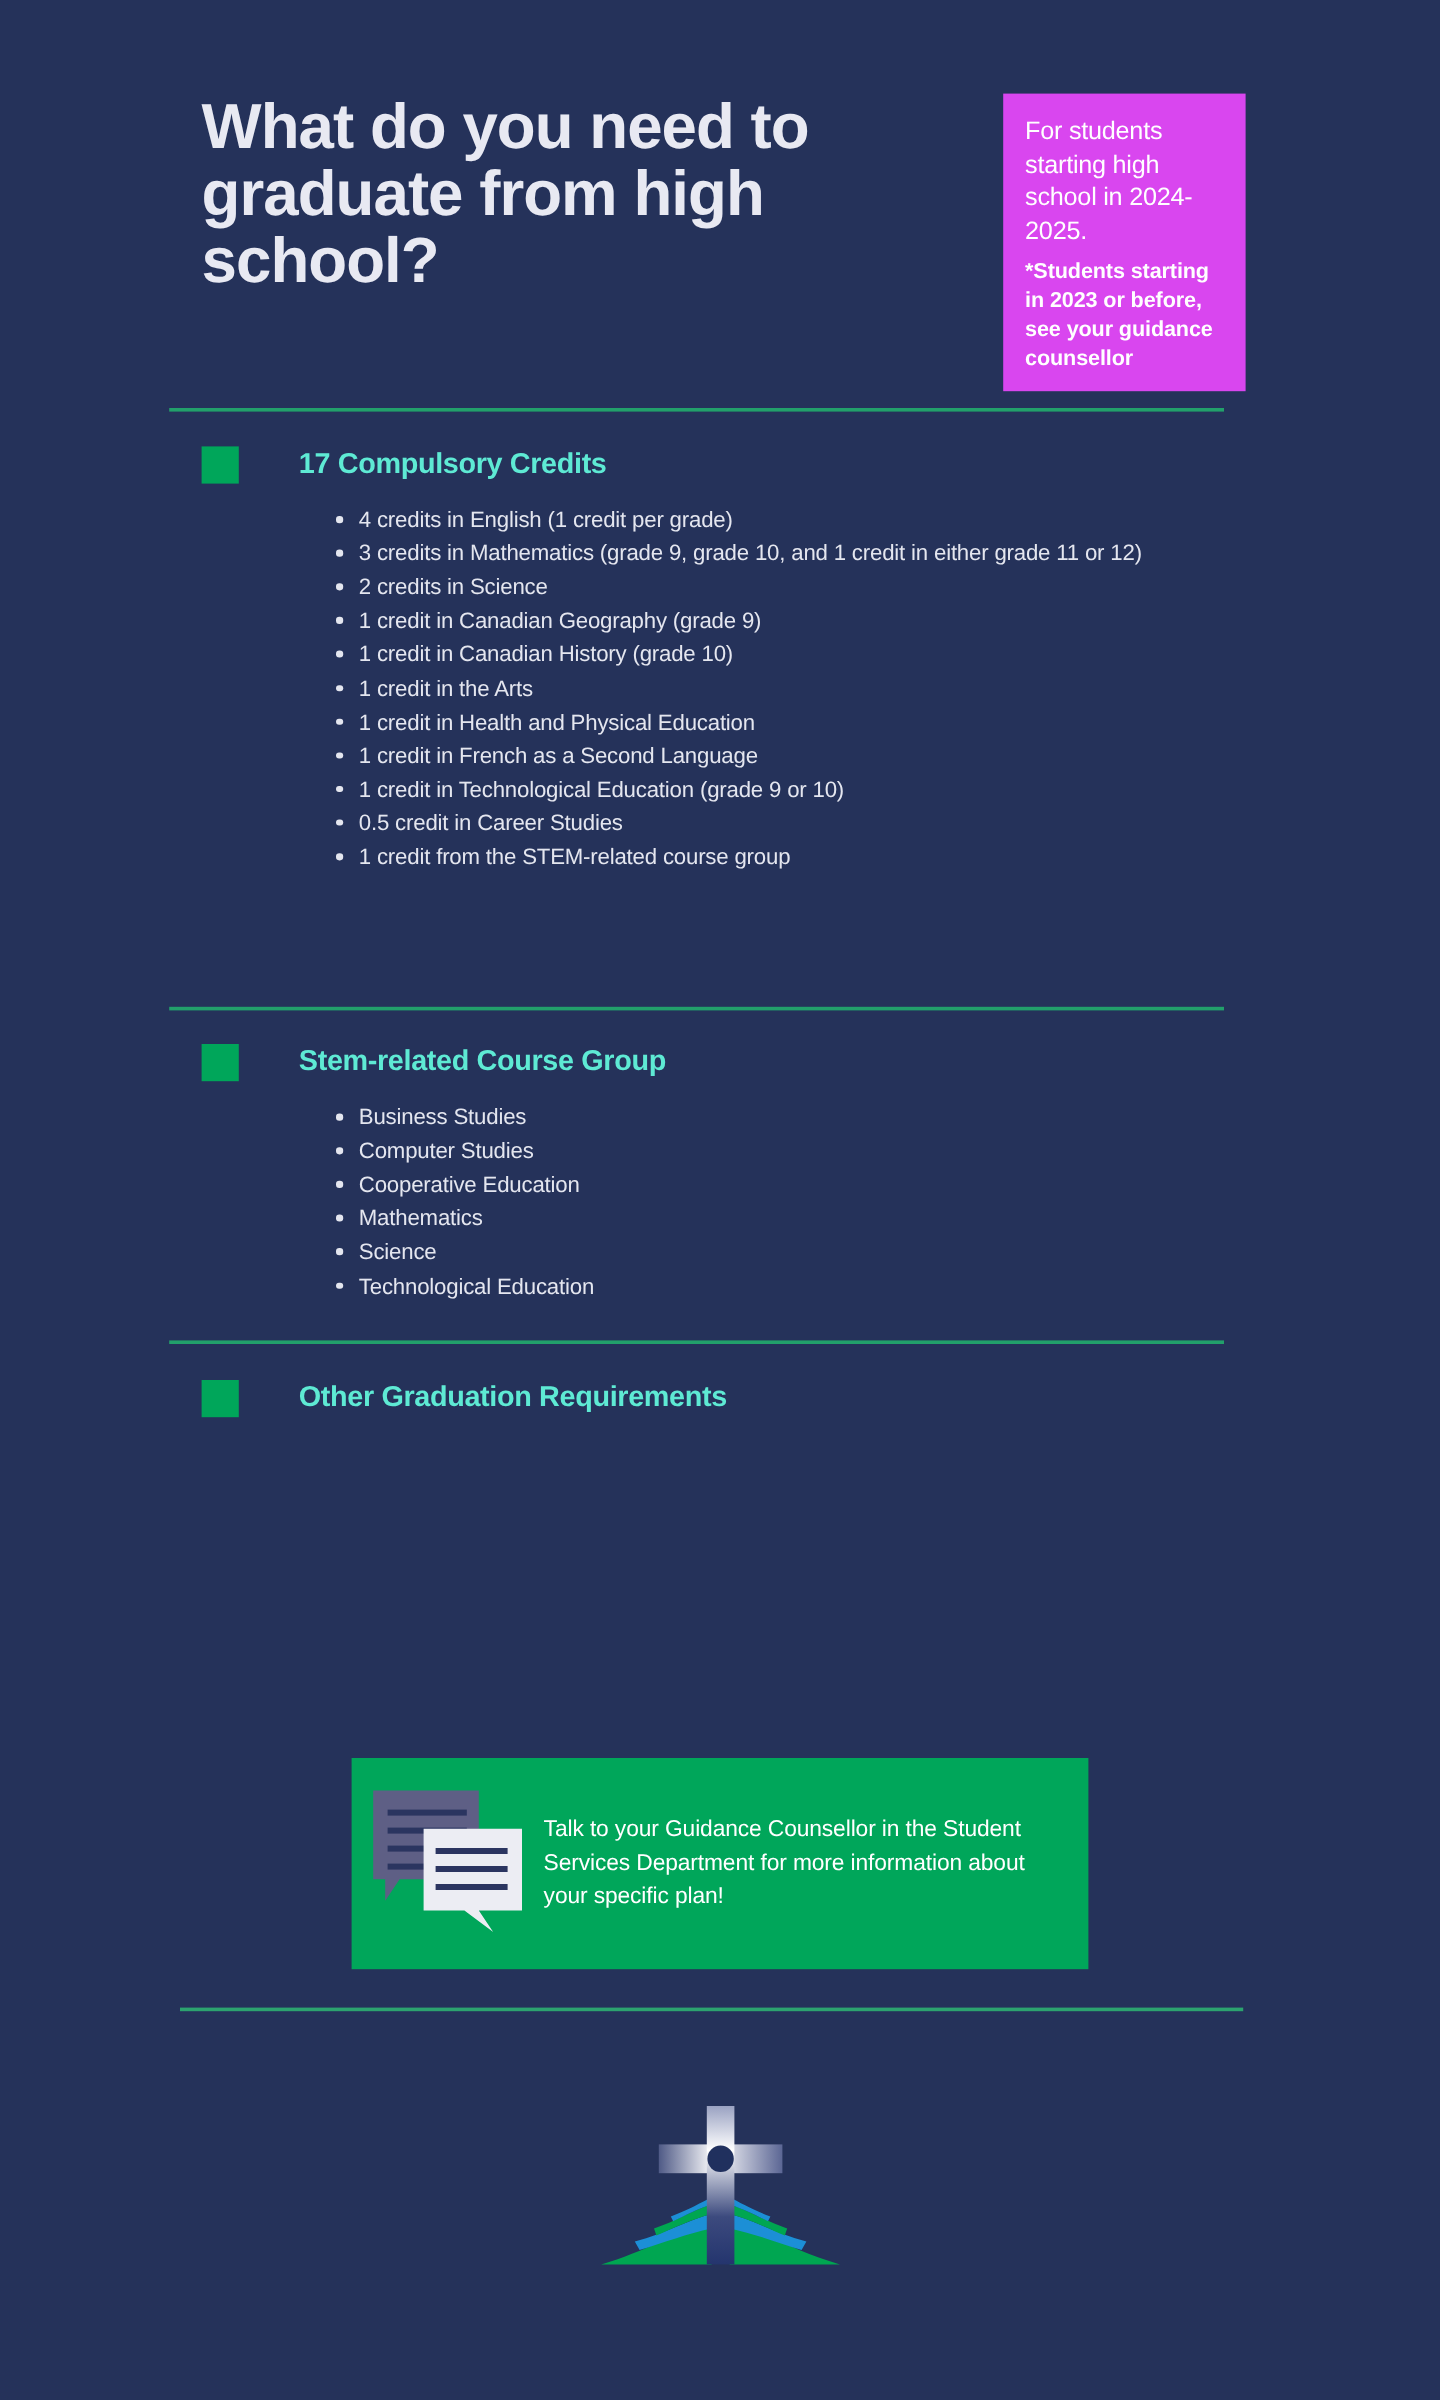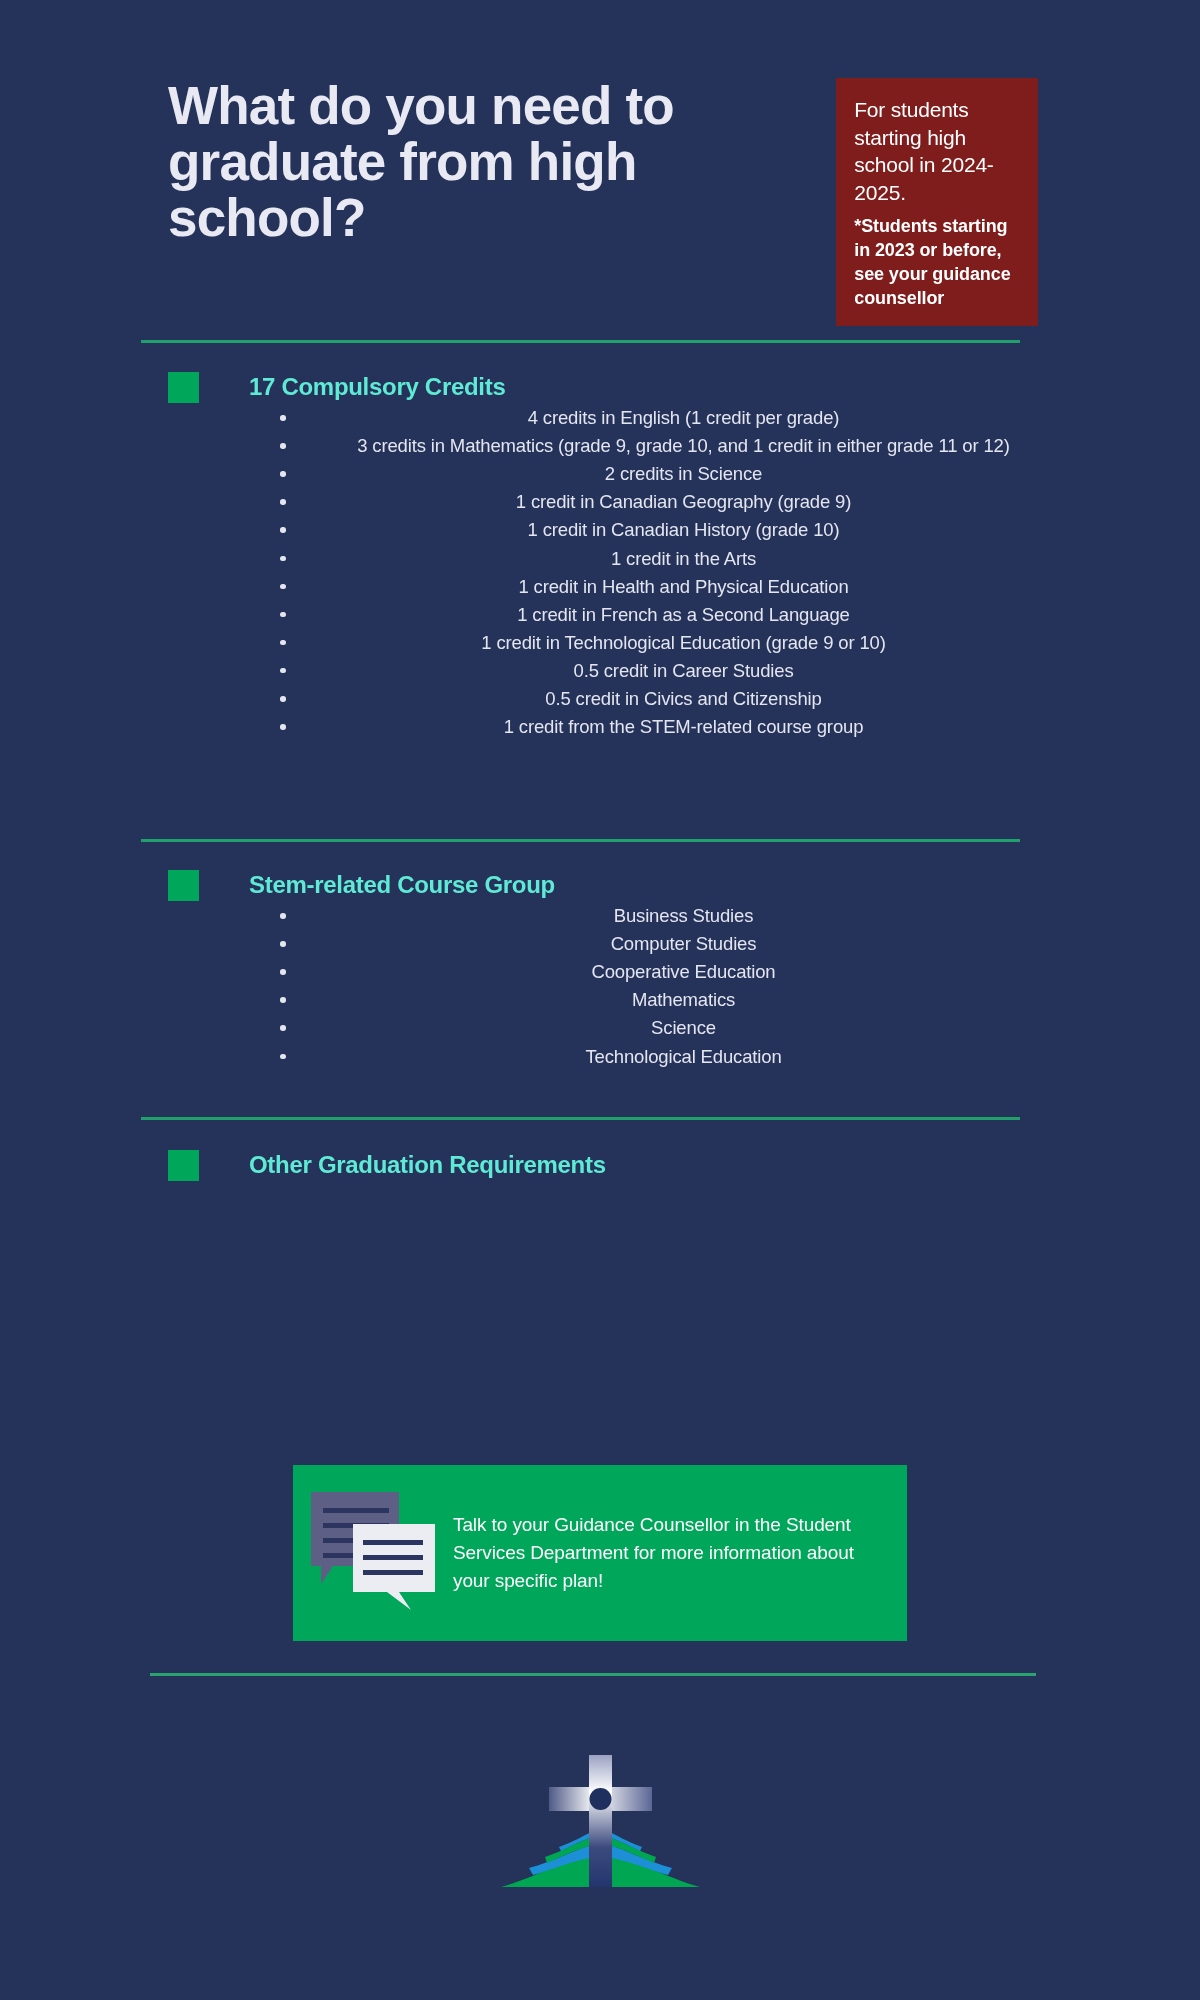--- a/index.html
+++ b/index.html
@@ -36,21 +36,21 @@
     font-size: 53px;
     line-height: 1.06;
     font-weight: 700;
     color: #e8e9f2;
     letter-spacing: -0.8px;
   }
 
   .badge {
     width: 203px;
     min-height: 212px;
-    background: #7f1d1d;
+    background: #d946ef;
     padding: 18px 18px 16px 18px;
   }
   .badge-main {
     font-size: 21px;
     line-height: 1.31;
     color: #ffffff;
     font-weight: 400;
     letter-spacing: -0.2px;
   }
   .badge-note {
@@ -105,23 +105,23 @@
   .section-title {
     margin-left: 50px;
     font-size: 24px;
     font-weight: 700;
     color: #5eead4;
     letter-spacing: -0.3px;
     white-space: nowrap;
   }
 
   .bullets {
+    margin-top: 15px;
     margin-left: 109px;
     list-style: none;
-    text-align: center;
   }
   .bullets li {
     position: relative;
     font-size: 18.5px;
     line-height: 1.52;
     color: #e4e6ef;
     padding-left: 22px;
     letter-spacing: -0.15px;
   }
   .bullets li::before {
@@ -201,21 +201,20 @@
       <li>4 credits in English (1 credit per grade)</li>
       <li>3 credits in Mathematics (grade 9, grade 10, and 1 credit in either grade 11 or 12)</li>
       <li>2 credits in Science</li>
       <li>1 credit in Canadian Geography (grade 9)</li>
       <li>1 credit in Canadian History (grade 10)</li>
       <li>1 credit in the Arts</li>
       <li>1 credit in Health and Physical Education</li>
       <li>1 credit in French as a Second Language</li>
       <li>1 credit in Technological Education (grade 9 or 10)</li>
       <li>0.5 credit in Career Studies</li>
-      <li>0.5 credit in Civics and Citizenship</li>
       <li>1 credit from the STEM-related course group</li>
     </ul>
   </div>
 
   <div class="section s2">
     <div class="section-head">
       <span class="marker"></span>
       <span class="section-title">Stem-related Course Group</span>
     </div>
     <ul class="bullets">

